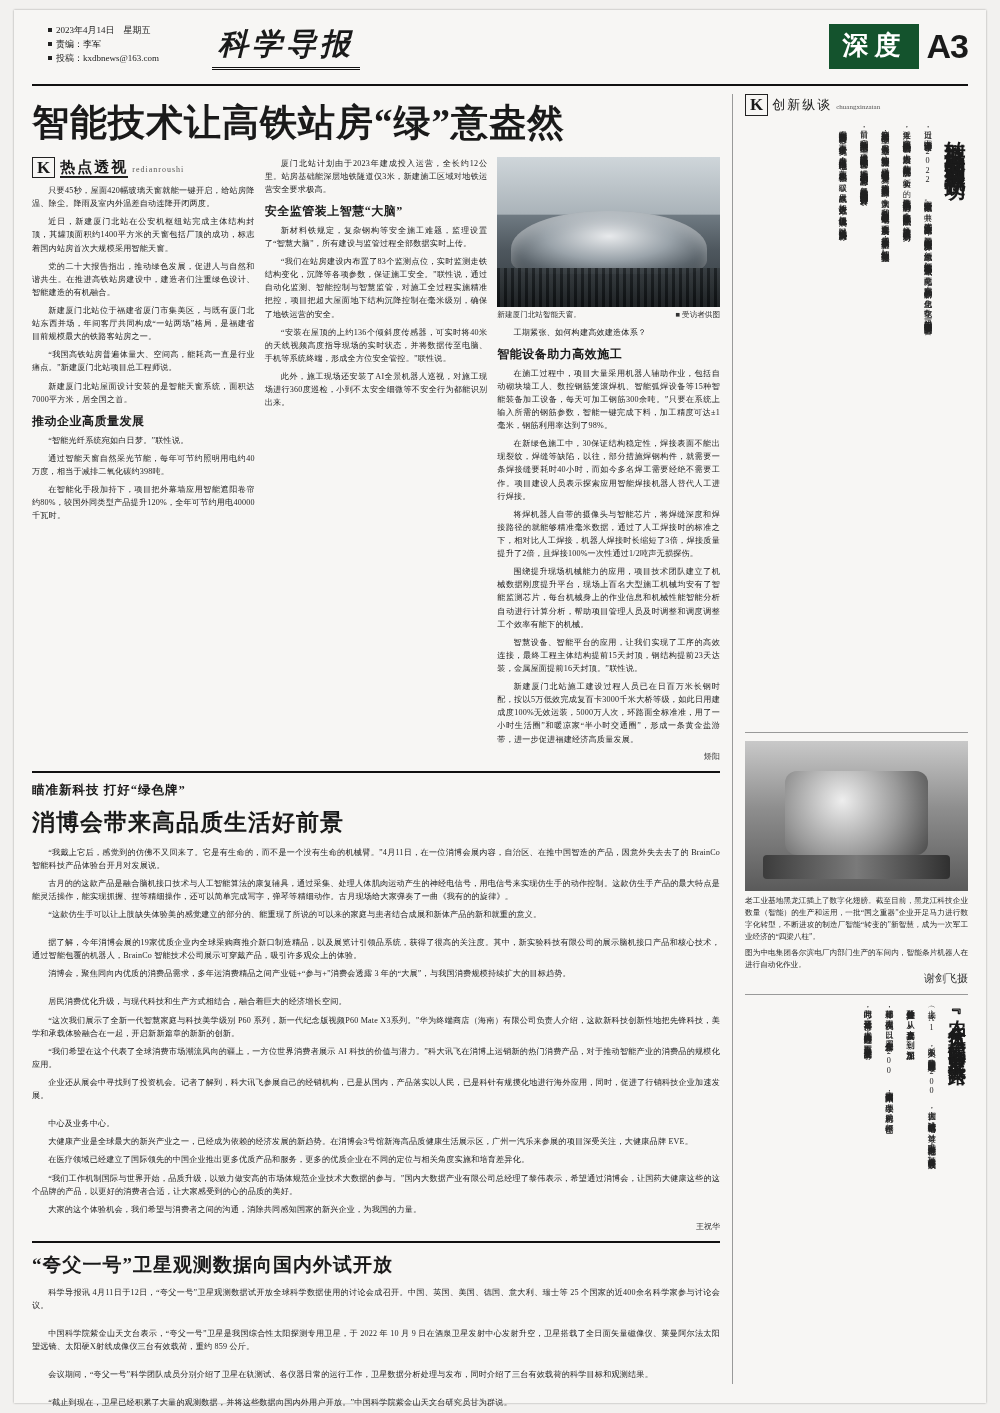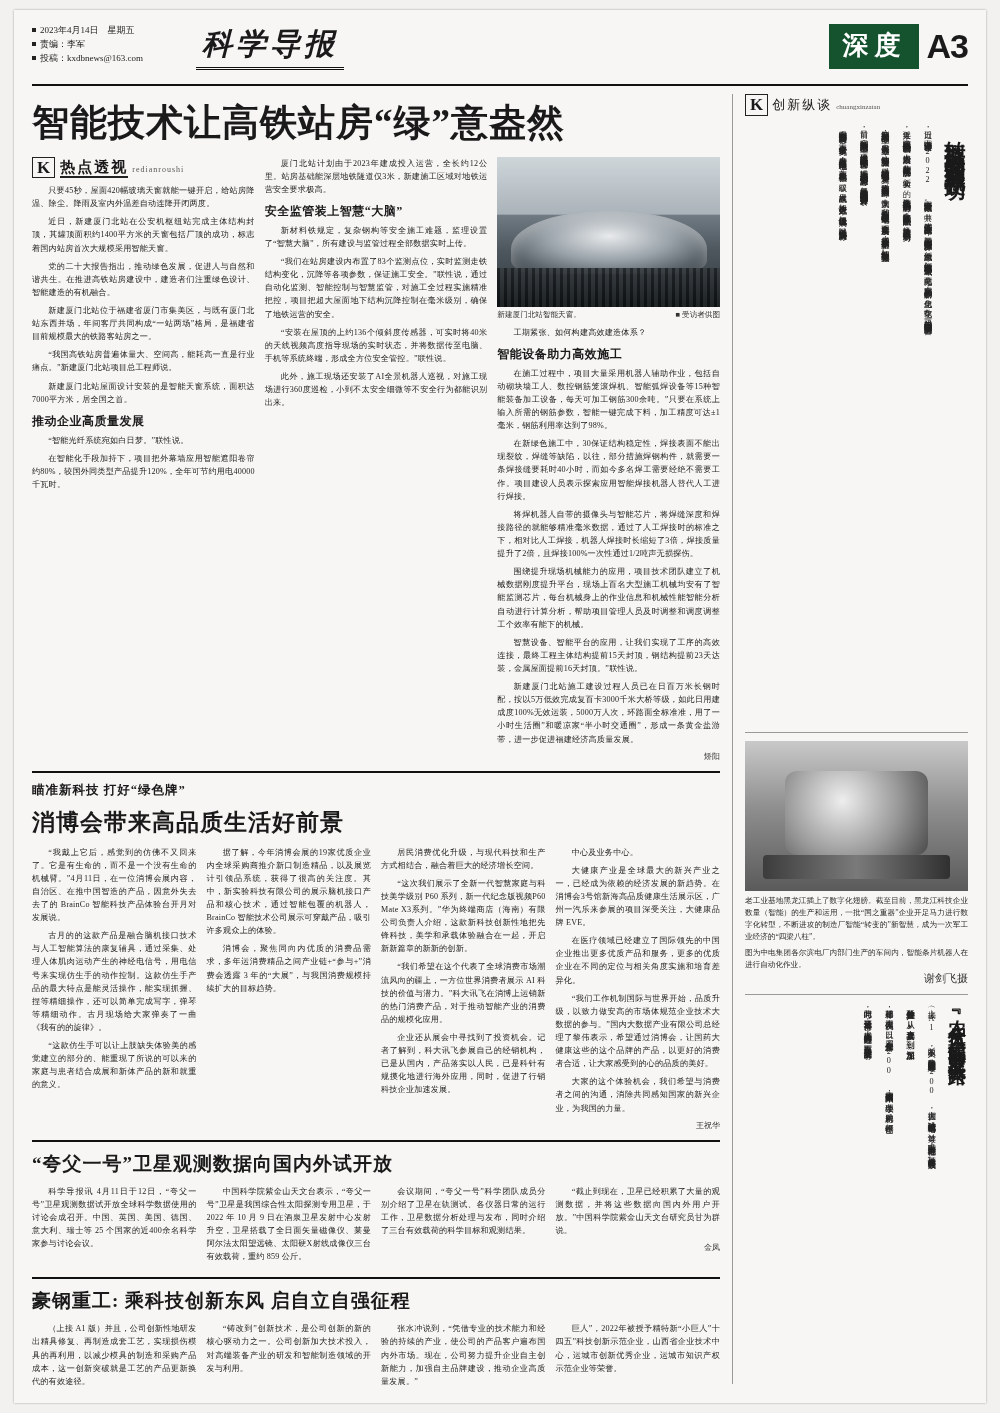--- a/index.html
+++ b/index.html
@@ -33,20 +33,21 @@
     border-bottom: 2px solid #111;
     padding-bottom: 6px;
     height: 62px;
     box-sizing: border-box;
   }
   .mh-left {
     width: 150px;
     font-size: 9px;
     line-height: 1.55;
     color: #1c1c1c;
+    margin-left: 16px;
   }
   .mh-left div { white-space: nowrap; }
   .mh-left div::before {
     content: "";
     display: inline-block;
     width: 4px; height: 4px;
     background: #222;
     margin-right: 4px;
     vertical-align: 1px;
   }
@@ -240,21 +241,21 @@
     background: radial-gradient(circle at 40% 35%, #eee, #9a9a9a 55%, #4a4a4a 100%);
     border-radius: 12px;
   }
   .photo2::after{
     content:""; position:absolute; left:8%; bottom:8%; width:84%; height:16%;
     background: linear-gradient(90deg, #3c3c3c, #7a7a7a, #303030);
     border-radius: 4px;
   }
   .rail-cap { font-size: 7.6px; line-height: 1.6; margin-top: 4px; color:#2b2b2b; text-align: justify;}
   .rail-sign { font-size: 11px; text-align: right; color:#333; }
-  .cols4 { display: flex; gap: 10px; }
+  .cols4 { display: flex; gap: 10px; flex-direction: column; }
   .cols4 .col { flex: 1; }
 </style>
 </head>
 <body>
 
 <div class="page">
   <div class="sheet">
 
     <div class="masthead">
       <div class="mh-left">
@@ -288,20 +289,21 @@
               </span>
             </div>
             <p class="ptext">只要45秒，屋面420幅玻璃天窗就能一键开启，给站房降温、除尘。降雨及室内外温差自动连降开闭两度。</p>
             <p class="ptext">近日，新建厦门北站在公安机枢纽站完成主体结构封顶，其罐顶面积约1400平方米的天窗包括厂顶的成功，标志着国内站房首次大规模采用智能天窗。</p>
             <p class="ptext">党的二十大报告指出，推动绿色发展，促进人与自然和谐共生。在推进高铁站房建设中，建造者们注重绿色设计、智能建造的有机融合。</p>
             <p class="ptext">新建厦门北站位于福建省厦门市集美区，与既有厦门北站东西并场，年间客厅共同构成“一站两场”格局，是福建省目前规模最大的铁路客站房之一。</p>
             <p class="ptext">“我国高铁站房普遍体量大、空间高，能耗高一直是行业痛点。”新建厦门北站项目总工程师说。</p>
             <p class="ptext">新建厦门北站屋面设计安装的是智能天窗系统，面积达7000平方米，居全国之首。</p>
             <h3 class="subhead">推动企业高质量发展</h3>
             <p class="ptext">“智能光纤系统宛如白日梦。”联性说。</p>
+            <p class="ptext">通过智能天窗自然采光节能，每年可节约照明用电约40万度，相当于减排二氧化碳约398吨。</p>
             <p class="ptext">在智能化手段加持下，项目把外幕墙应用智能遮阳卷帘约80%，较国外同类型产品提升120%，全年可节约用电40000千瓦时。</p>
           </div>
 
           <div class="col">
             <p class="ptext">厦门北站计划由于2023年建成投入运营，全长约12公里。站房基础能深层地铁隧道仅3米，新建施工区域对地铁运营安全要求极高。</p>
             <h3 class="subhead">安全监管装上智慧“大脑”</h3>
             <p class="ptext">新材料铁规定，复杂钢构等安全施工难题，监理设置了“智慧大脑”，所有建设与监管过程全部数据实时上传。</p>
             <p class="ptext">“我们在站房建设内布置了83个监测点位，实时监测走铁结构变化，沉降等各项参数，保证施工安全。”联性说，通过自动化监测、智能控制与智慧监管，对施工全过程实施精准把控，项目把超大屋面地下结构沉降控制在毫米级别，确保了地铁运营的安全。</p>
             <p class="ptext">“安装在屋顶的上约136个倾斜度传感器，可实时将40米的天线视频高度指导现场的实时状态，并将数据传至电脑、手机等系统终端，形成全方位安全管控。”联性说。</p>
             <p class="ptext">此外，施工现场还安装了AI全景机器人巡视，对施工现场进行360度巡检，小到不太安全细微等不安全行为都能识别出来。</p>

